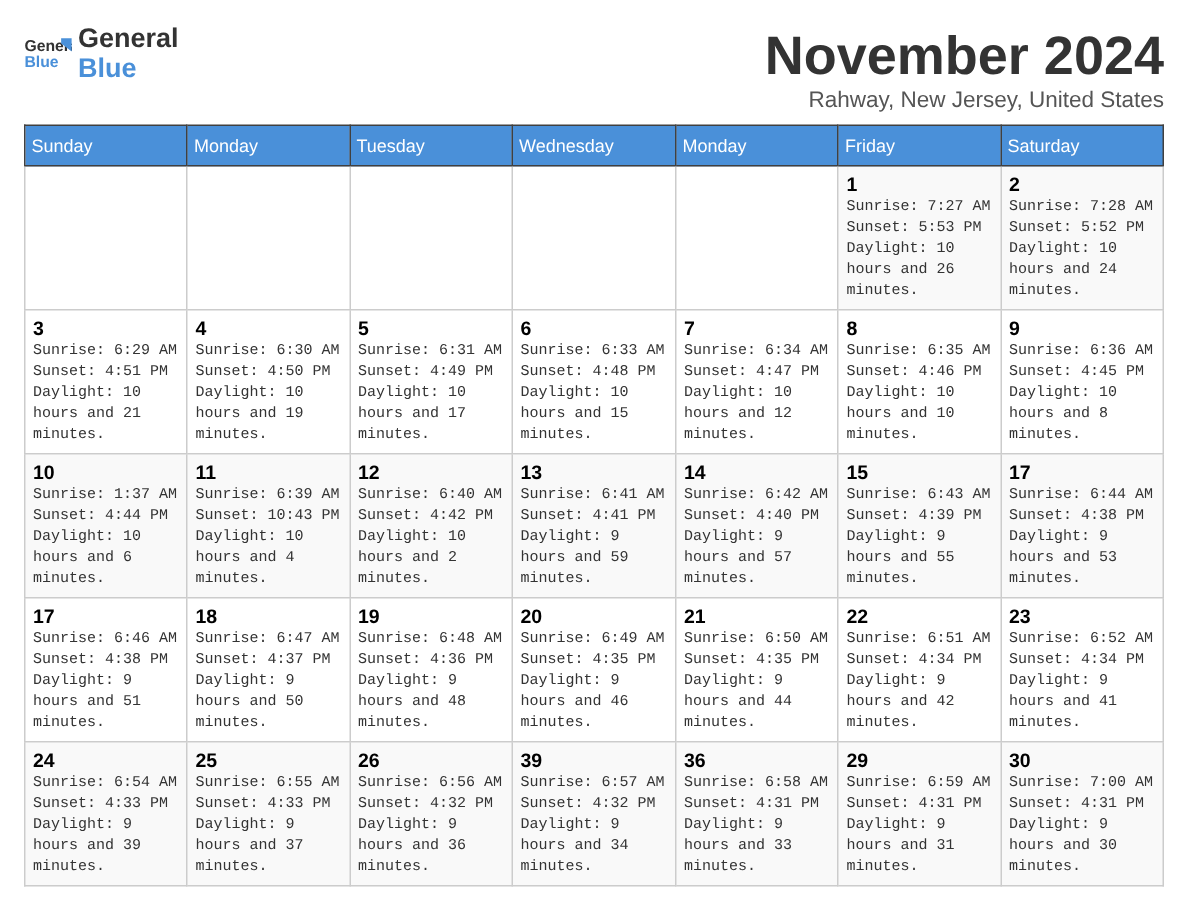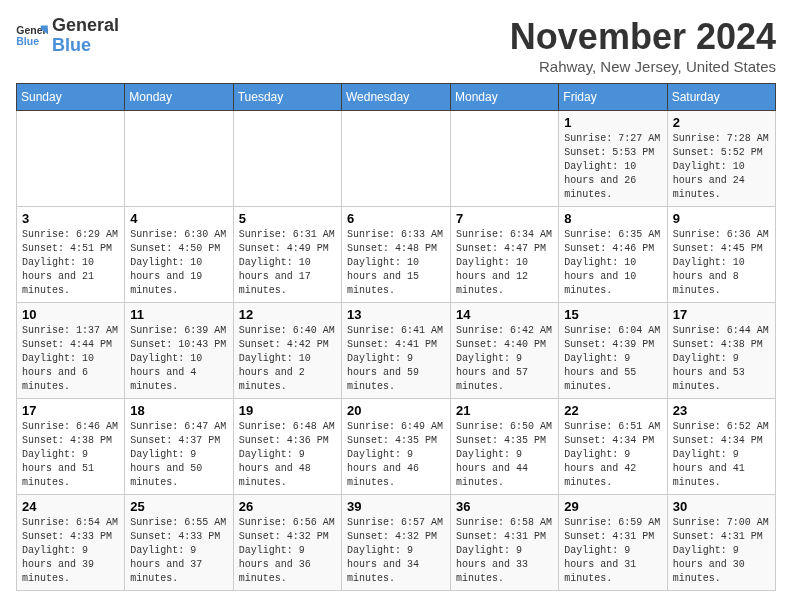--- a/index.html
+++ b/index.html
@@ -214,21 +214,21 @@
 Daylight: 9 hours and 59 minutes.</div>
         </td>
         <td>
           <div class="day-num">14</div>
           <div class="day-info">Sunrise: 6:42 AM
 Sunset: 4:40 PM
 Daylight: 9 hours and 57 minutes.</div>
         </td>
         <td>
           <div class="day-num">15</div>
-          <div class="day-info">Sunrise: 6:04 AM
+          <div class="day-info">Sunrise: 6:43 AM
 Sunset: 4:39 PM
 Daylight: 9 hours and 55 minutes.</div>
         </td>
         <td>
           <div class="day-num">17</div>
           <div class="day-info">Sunrise: 6:44 AM
 Sunset: 4:38 PM
 Daylight: 9 hours and 53 minutes.</div>
         </td>
       </tr>

